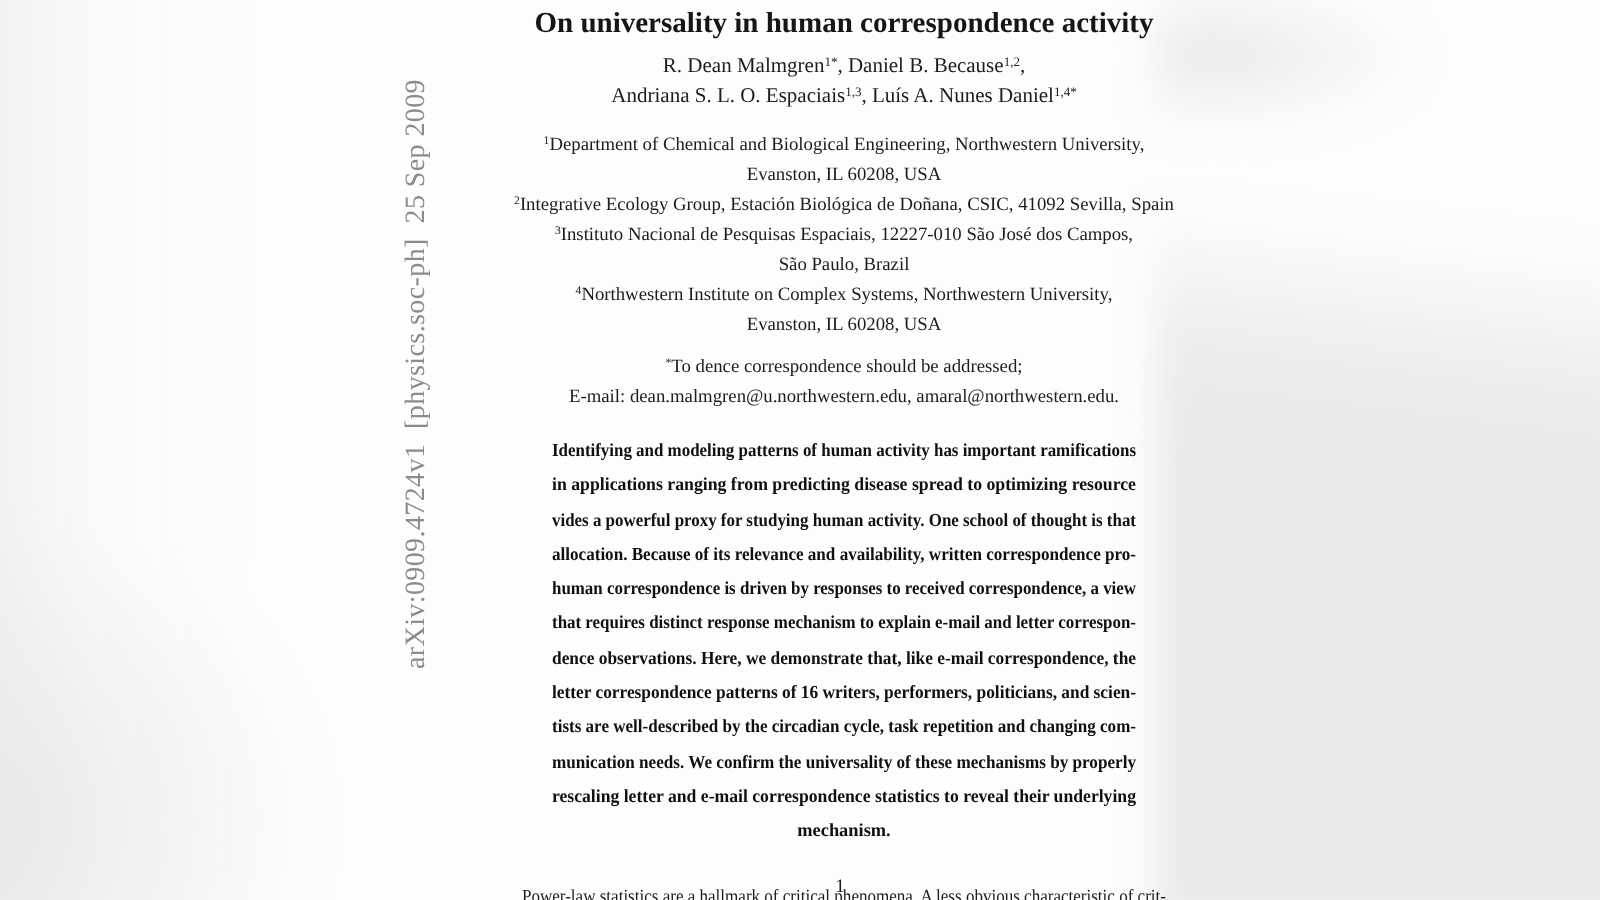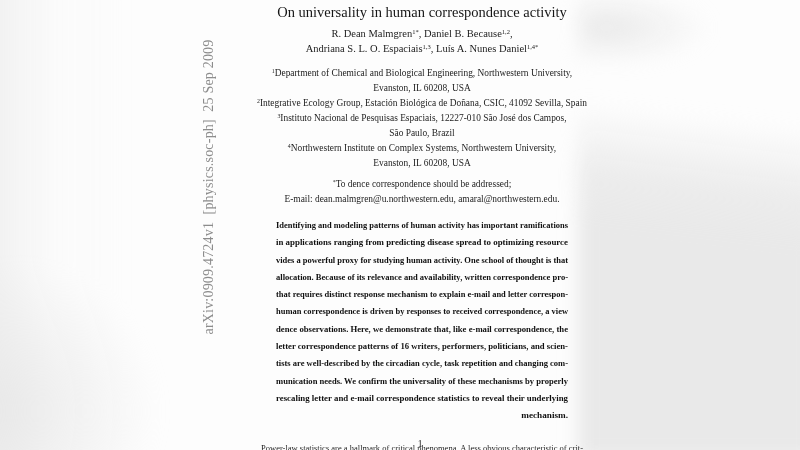--- a/index.html
+++ b/index.html
@@ -25,27 +25,27 @@
   }
   .stamp {
     position:absolute; left:209px; top:187px; z-index:2;
     transform:translate(-50%,-50%) rotate(-90deg);
     font-size:14px; letter-spacing:0.2px; color:#8c8c8c; white-space:pre;
   }
   .content {
     position:absolute; left:422px; top:0; width:330px; transform:translateX(-50%);
     text-align:center; z-index:2;
   }
-  .title { margin:3px 0 0 0; font-size:14.5px; line-height:18px; font-weight:400; color:#161616;text-align:center; }
+  .title { margin:3px 0 0 0; font-size:14.5px; line-height:18px; font-weight:700; color:#161616;text-align:center; }
   .authors { margin-top:6px; font-size:10.5px; line-height:14px; }
   .affils { margin-top:9px; font-size:9.4px; line-height:14px; }
   .corresp { margin-top:6px; font-size:9.4px; line-height:14px; }
   .sup { font-size:0.62em; position:relative; top:-0.45em; }
   .abstract {
-    margin:10px auto 16px auto; width:292px; text-align:right;
+    margin:10px auto 16px auto; width:292px; text-align:center;
     font-weight:700; font-size:9.2px; color:#101010;
   }
   .abs-line { height:17.3px; line-height:17.3px; overflow:visible; }
   .body-line {
     margin:7px auto 0 auto; width:322px; text-align:right;
     font-size:9.2px; line-height:14px;
   }
   .page-number { position:absolute; left:390px; width:60px; top:439px; text-align:center; font-size:9.5px; z-index:2; }
   .fit { white-space:pre; }
 </style>
@@ -80,22 +80,22 @@
     <div class="corresp">
       <div><span class="fit" style="display: inline-block; transform-origin: 50% 50%; transform: scaleX(1);"><span class="sup">*</span><span>To dence correspondence should be addressed;</span></span></div>
       <div><span class="fit" style="display: inline-block; transform-origin: 50% 50%; transform: scaleX(1);"><span class="sup"></span><span>E-mail: dean.malmgren@u.northwestern.edu, amaral@northwestern.edu.</span></span></div>
     </div>
 
     <div class="abstract">
       <div class="abs-line"><span class="fit" style="display: inline-block; transform-origin: 0px 50%; transform: scaleX(0.92041);">Identifying and modeling patterns of human activity has important ramifications</span></div>
       <div class="abs-line"><span class="fit" style="display: inline-block; transform-origin: 0px 50%; transform: scaleX(0.96494);">in applications ranging from predicting disease spread to optimizing resource</span></div>
       <div class="abs-line"><span class="fit" style="display: inline-block; transform-origin: 0px 50%; transform: scaleX(0.920591);">vides a powerful proxy for studying human activity. One school of thought is that</span></div>
       <div class="abs-line"><span class="fit" style="display: inline-block; transform-origin: 0px 50%; transform: scaleX(0.92952);">allocation. Because of its relevance and availability, written correspondence pro-</span></div>
+      <div class="abs-line"><span class="fit" style="display: inline-block; transform-origin: 0px 50%; transform: scaleX(0.919549);">human correspondence is driven by responses to received correspondence, a view</span></div>
       <div class="abs-line"><span class="fit" style="display: inline-block; transform-origin: 0px 50%; transform: scaleX(0.920773);">that requires distinct response mechanism to explain e-mail and letter correspon-</span></div>
-      <div class="abs-line"><span class="fit" style="display: inline-block; transform-origin: 0px 50%; transform: scaleX(0.919549);">human correspondence is driven by responses to received correspondence, a view</span></div>
       <div class="abs-line"><span class="fit" style="display: inline-block; transform-origin: 0px 50%; transform: scaleX(0.944458);">dence observations. Here, we demonstrate that, like e-mail correspondence, the</span></div>
       <div class="abs-line"><span class="fit" style="display: inline-block; transform-origin: 0px 50%; transform: scaleX(0.943695);">letter correspondence patterns of 16 writers, performers, politicians, and scien-</span></div>
       <div class="abs-line"><span class="fit" style="display: inline-block; transform-origin: 0px 50%; transform: scaleX(0.92726);">tists are well-described by the circadian cycle, task repetition and changing com-</span></div>
       <div class="abs-line"><span class="fit" style="display: inline-block; transform-origin: 0px 50%; transform: scaleX(0.931977);">munication needs. We confirm the universality of these mechanisms by properly</span></div>
       <div class="abs-line"><span class="fit" style="display: inline-block; transform-origin: 0px 50%; transform: scaleX(0.96023);">rescaling letter and e-mail correspondence statistics to reveal their underlying</span></div>
       <div class="abs-line"><span>mechanism.</span></div>
     </div>
 
     <div class="body-line"><span class="fit" style="display: inline-block; transform-origin: 0px 50%; transform: scaleX(0.927161);">Power-law statistics are a hallmark of critical phenomena. A less obvious characteristic of crit-</span></div>
 

